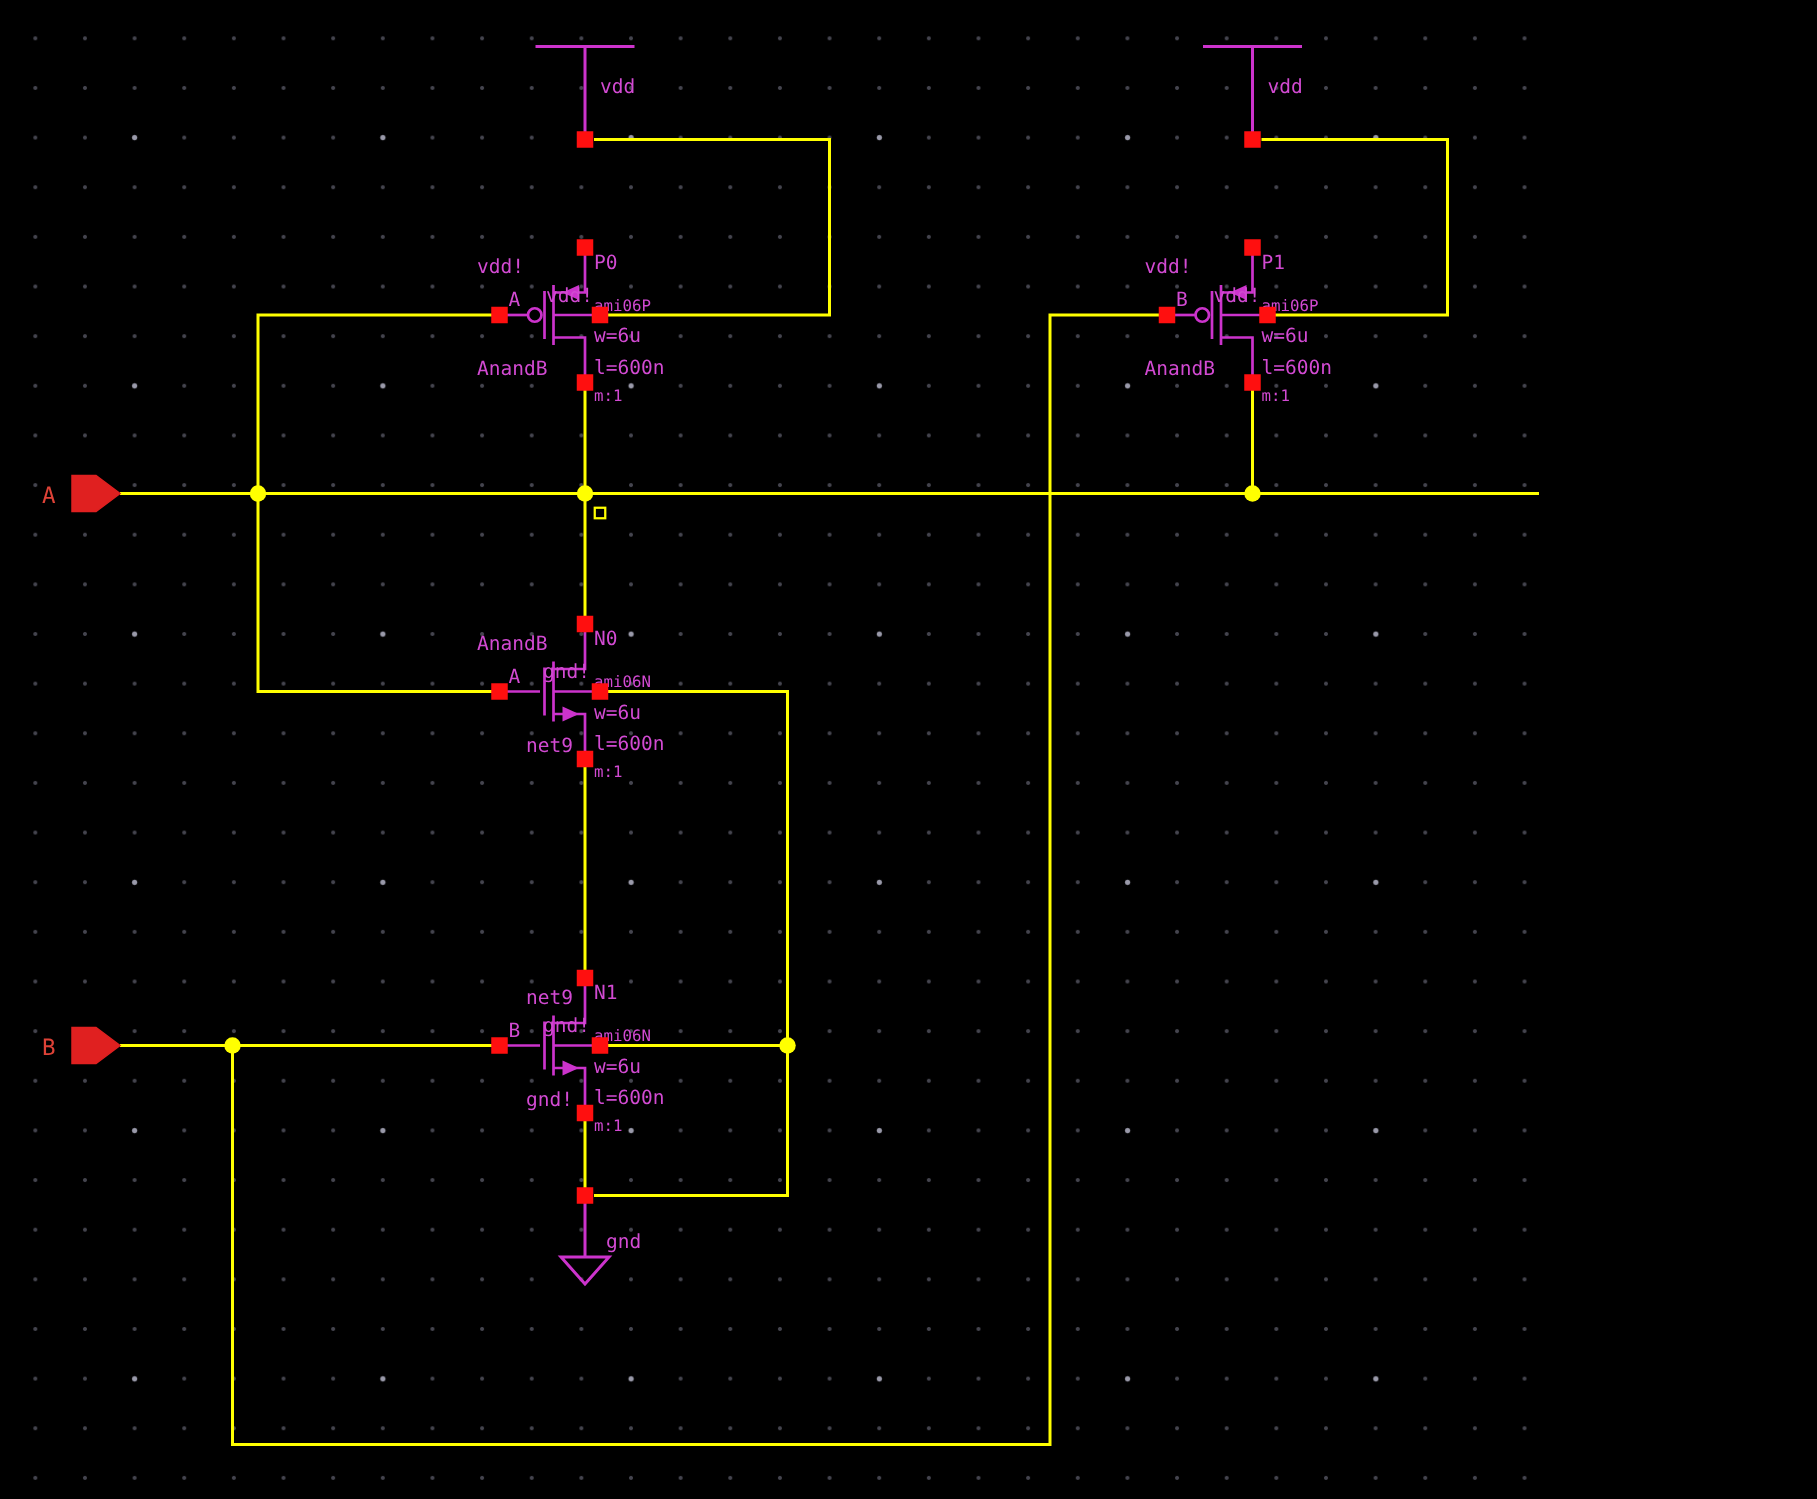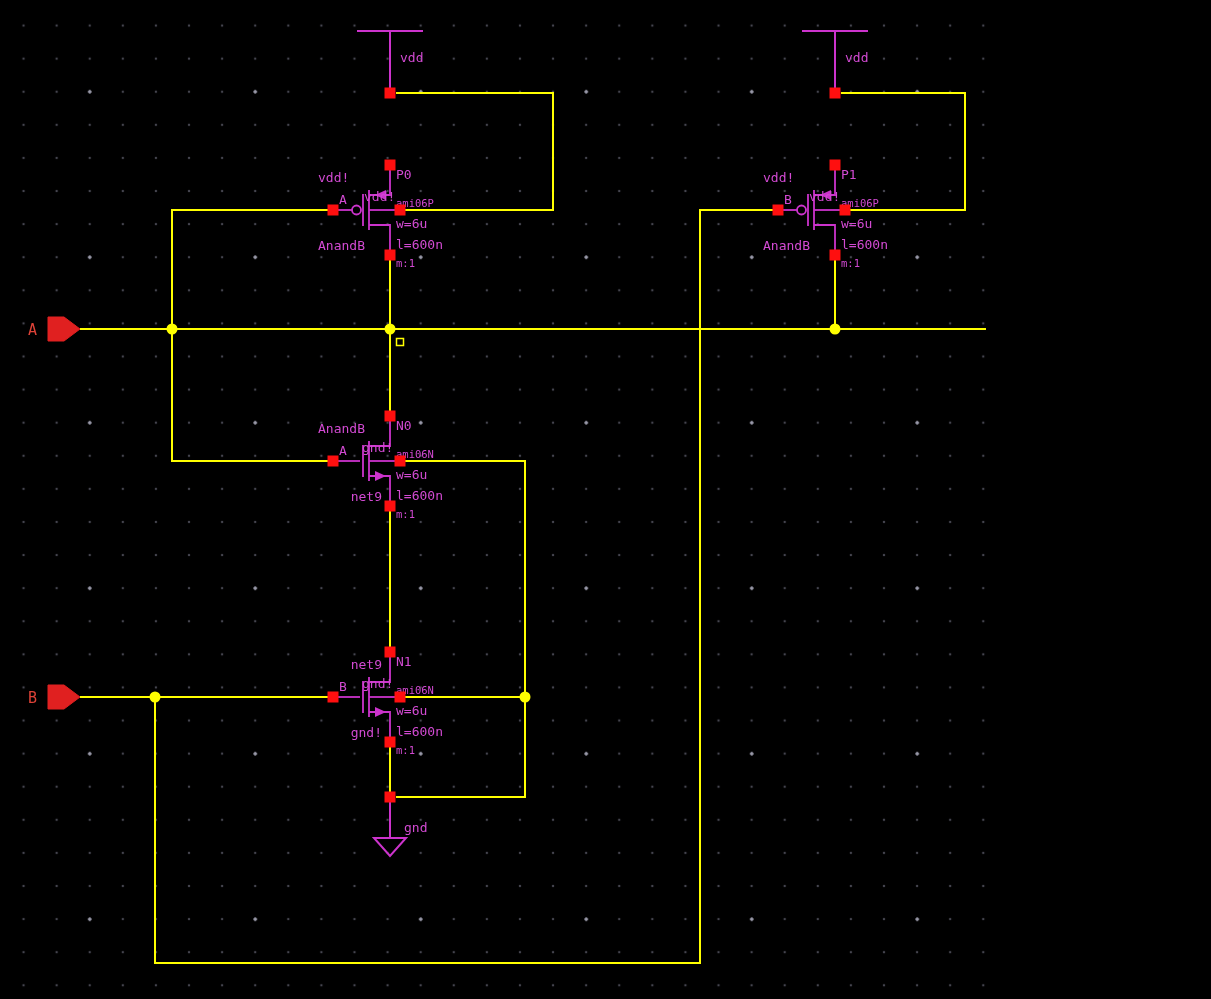--- a/index.html
+++ b/index.html
@@ -7,20 +7,21 @@
     position:relative;
     width:986px;height:999px;
     background-color:#000;
     background-image:
       radial-gradient(circle, #9a9aaa 1.4px, transparent 2.1px),
       radial-gradient(circle, #45454f 1px, transparent 1.6px);
     background-size:165.5px 165.5px, 33.1px 33.1px;
     background-position:7px 9px, 7px 9px;
     overflow:hidden;
     font-family:"DejaVu Sans Mono", monospace;
+    padding-left:40px;
   }
   svg{position:absolute;left:0;top:0;}
   .wire{stroke:#ffff00;stroke-width:2;fill:none;}
   .junction{fill:#ffff00;stroke:none;}
   .marker-square{stroke:#ffff00;stroke-width:1.5;fill:none;}
   .device{stroke:#cc33cc;stroke-width:1.8;fill:none;}
   .device-fill{fill:#cc33cc;stroke:none;}
   .supply{stroke:#cc33cc;stroke-width:2;fill:none;}
   .term{fill:#ff0f0f;stroke:none;}
   .pinshape{fill:#e02020;stroke:#e02020;}

